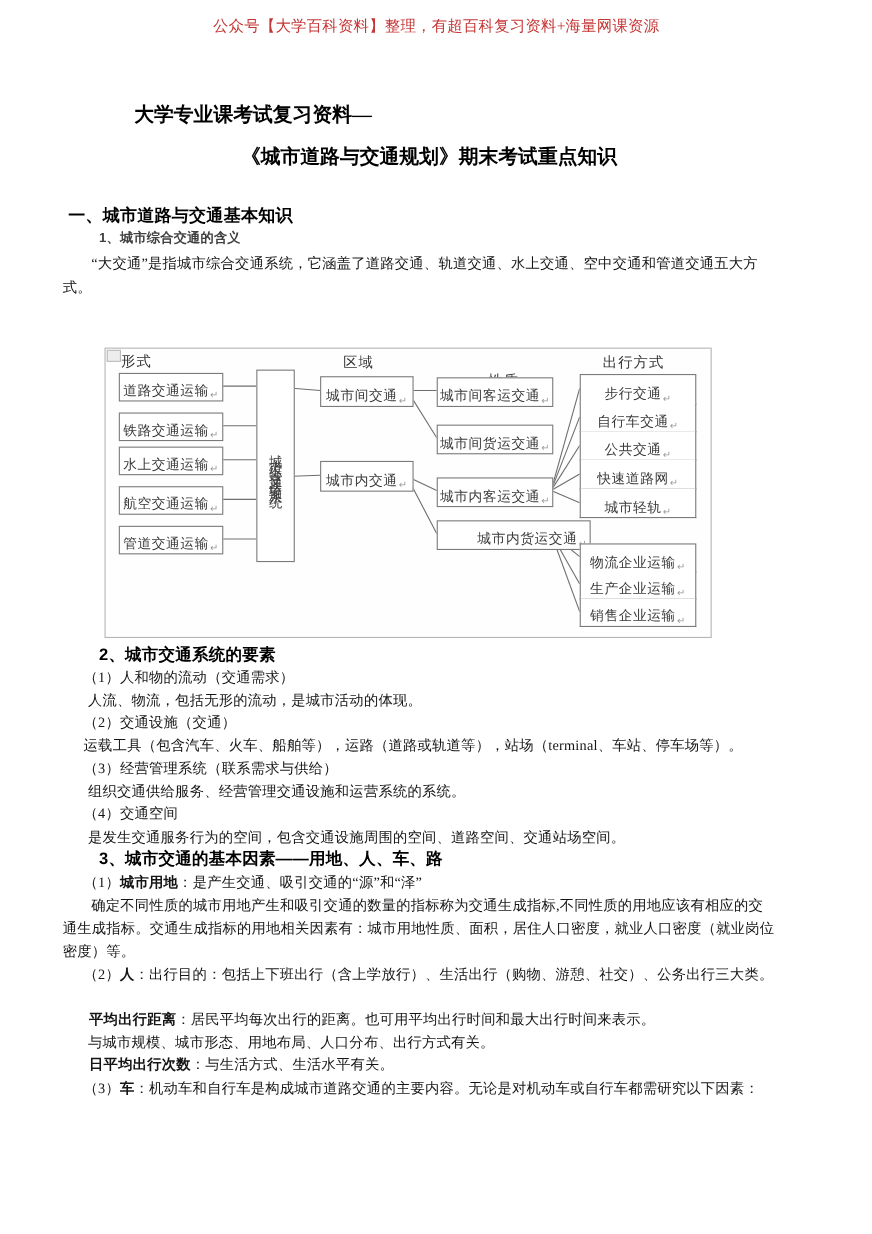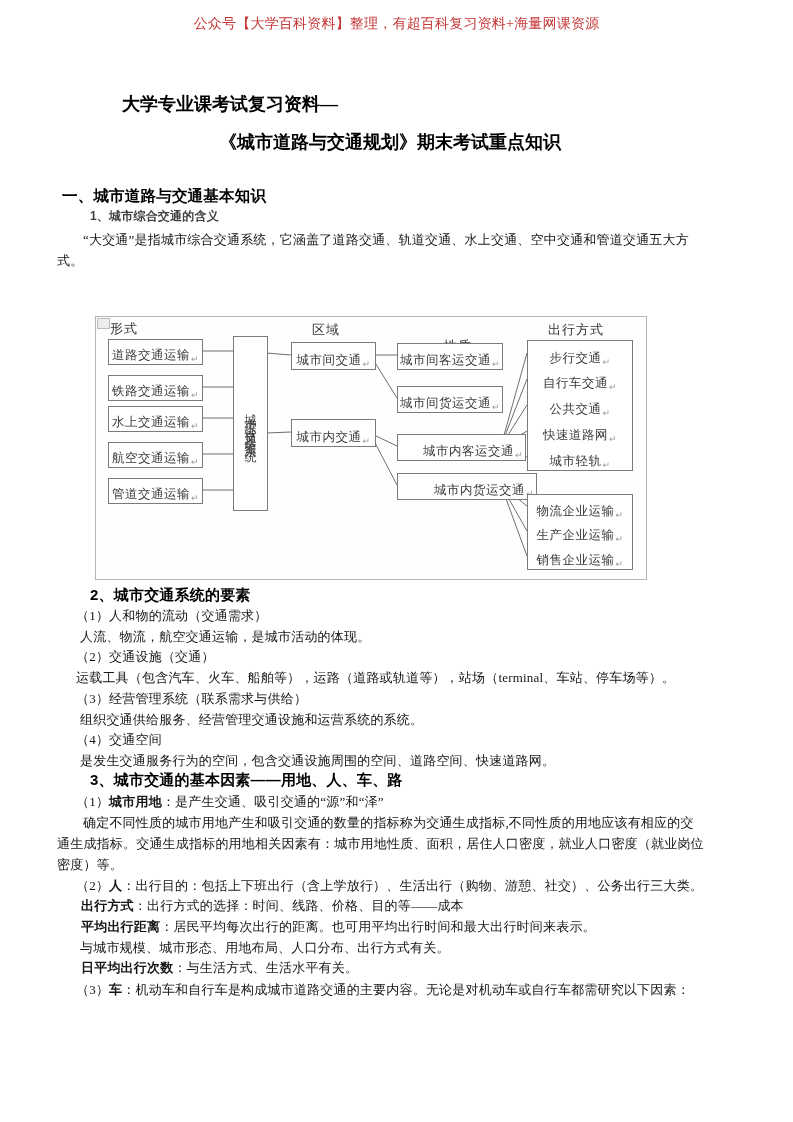--- a/index.html
+++ b/index.html
@@ -116,21 +116,21 @@
     <div class="dbox" style="left:195px; top:102px; width:83px; height:26px;">
         <span>城市内交通</span>
       </div>
 
     <div class="dbox" style="left:301px; top:26px;  width:104px; height:25px;">
         <span>城市间客运交通</span>
       </div>
     <div class="dbox" style="left:301px; top:69px;  width:104px; height:25px;">
         <span>城市间货运交通</span>
       </div>
-    <div class="dbox" style="left:301px; top:117px; width:104px; height:25px;padding-left:23px;">
+    <div class="dbox" style="left:301px; top:117px; width:104px; height:25px;">
         <span>城市内客运交通</span>
       </div>
     <div class="dbox" style="left:301px; top:156px; width:104px; height:25px;padding-left:34px;">
         <span>城市内货运交通</span>
       </div>
 
     <div class="dbox" style="left:431px; top:23px;  width:104px; height:26px;">
         <span>步行交通</span>
       </div>
     <div class="dbox stack" style="left:431px; top:49px;  width:104px; height:26px;">
@@ -152,35 +152,34 @@
     <div class="dbox stack" style="left:431px; top:202px; width:104px; height:25px;">
         <span>生产企业运输</span>
       </div>
     <div class="dbox stack" style="left:431px; top:227px; width:104px; height:25px;">
         <span>销售企业运输</span>
       </div>
   </div>
 
   <div class="line sans-b" style="left:90px; top:586px; font-size:15px; color:#000;">2、城市交通系统的要素</div>
   <div class="line" style="left:76px; top:607px;">（1）人和物的流动（交通需求）</div>
-  <div class="line" style="left:80px; top:628px;">人流、物流，航空交通运输，是城市活动的体现。</div>
+  <div class="line" style="left:80px; top:628px;">人流、物流，包括无形的流动，是城市活动的体现。</div>
   <div class="line" style="left:76px; top:648px;">（2）交通设施（交通）</div>
   <div class="line" style="left:76px; top:669px;">运载工具（包含汽车、火车、船舶等），运路（道路或轨道等），站场（terminal、车站、停车场等）。</div>
   <div class="line" style="left:76px; top:690px;">（3）经营管理系统（联系需求与供给）</div>
   <div class="line" style="left:80px; top:711px;">组织交通供给服务、经营管理交通设施和运营系统的系统。</div>
   <div class="line" style="left:76px; top:731px;">（4）交通空间</div>
-  <div class="line" style="left:80px; top:752px;">是发生交通服务行为的空间，包含交通设施周围的空间、道路空间、快速道路网。</div>
+  <div class="line" style="left:80px; top:752px;">是发生交通服务行为的空间，包含交通设施周围的空间、道路空间、交通站场空间。</div>
 
   <div class="line sans-b" style="left:90px; top:771px; font-size:15px; color:#000;">3、城市交通的基本因素——用地、人、车、路</div>
 
   <div class="line" style="left:76px; top:793px;"><span>（1）</span><span class="sans-b">城市用地</span><span>：是产生交通、吸引交通的“源”和“泽”</span></div>
   <div class="line" style="left:83px; top:814px;">确定不同性质的城市用地产生和吸引交通的数量的指标称为交通生成指标,不同性质的用地应该有相应的交</div>
   <div class="line" style="left:57px; top:835px;">通生成指标。交通生成指标的用地相关因素有：城市用地性质、面积，居住人口密度，就业人口密度（就业岗位</div>
   <div class="line" style="left:57px; top:856px;">密度）等。</div>
 
   <div class="line" style="left:76px; top:877px;"><span>（2）</span><span class="sans-b">人</span><span>：出行目的：包括上下班出行（含上学放行）、生活出行（购物、游憩、社交）、公务出行三大类。</span></div>
-  <div class="line" style="left:81px; top:897px;"><span class="sans-b">出行方式</span><span>：出行方式的选择：时间、线路、价格、目的等——成本</span></div>
   <div class="line" style="left:81px; top:918px;"><span class="sans-b">平均出行距离</span><span>：居民平均每次出行的距离。也可用平均出行时间和最大出行时间来表示。</span></div>
   <div class="line" style="left:81px; top:959px;"><span class="sans-b">日平均出行次数</span><span>：与生活方式、生活水平有关。</span></div>
   <div class="line" style="left:80px; top:939px;">与城市规模、城市形态、用地布局、人口分布、出行方式有关。</div>
   <div class="line" style="left:76px; top:981px;"><span>（3）</span><span class="sans-b">车</span><span>：机动车和自行车是构成城市道路交通的主要内容。无论是对机动车或自行车都需研究以下因素：</span></div>
 
 </div>
 
 </body></html>

